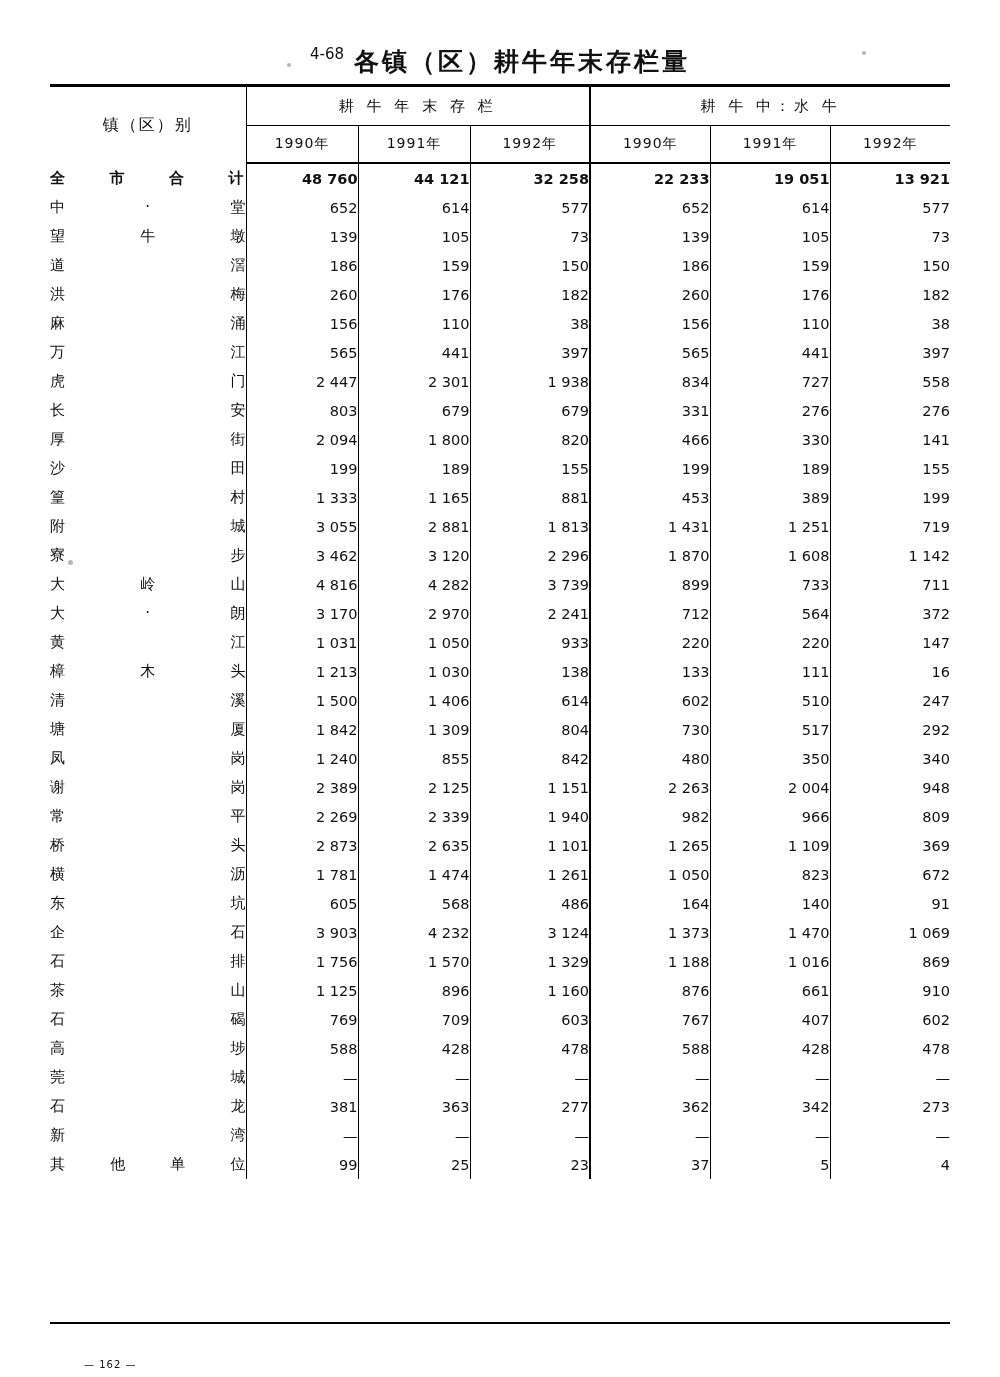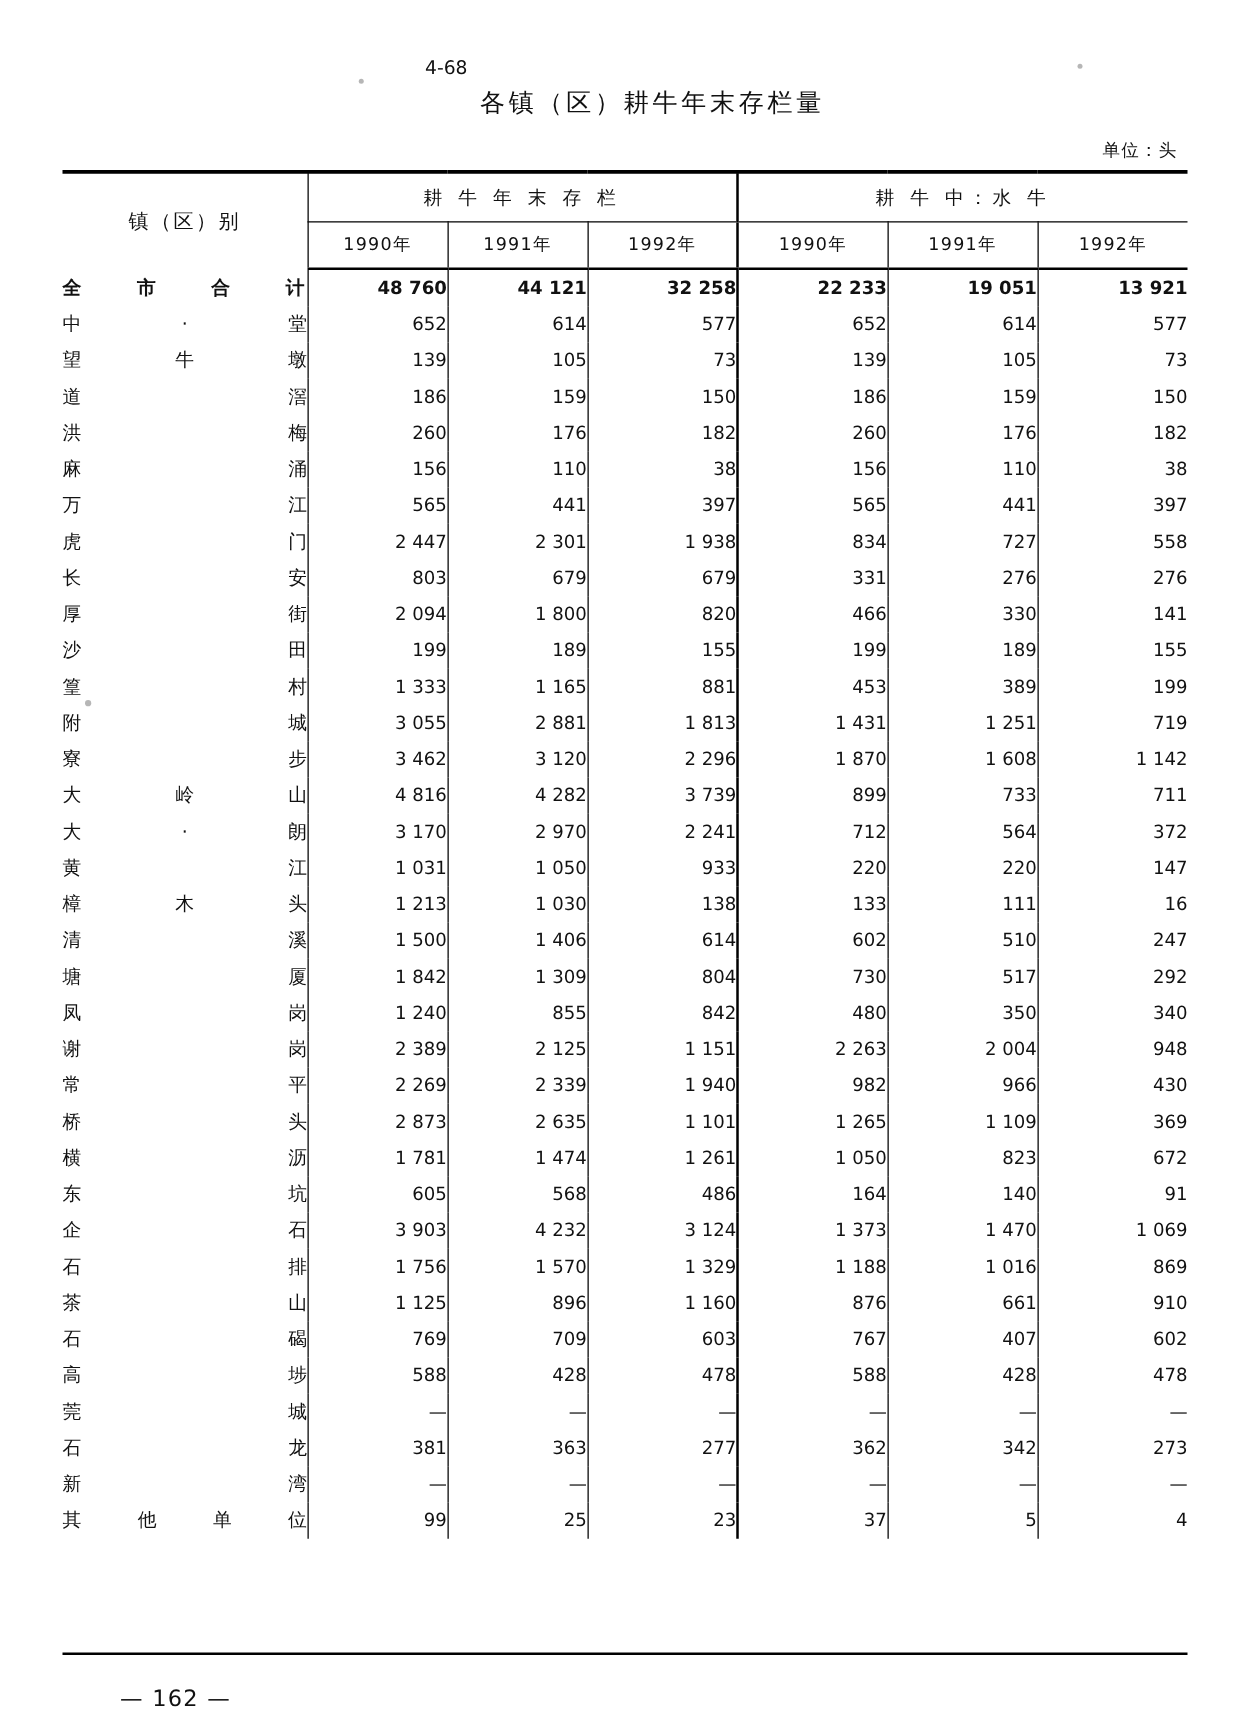--- a/index.html
+++ b/index.html
@@ -29,25 +29,24 @@
     margin-top: 45px;
     gap: 10px;
   }
   .table-no {
     font-size: 15px;
     letter-spacing: 0px;
     padding-bottom: 5px;
     font-family: "DejaVu Sans", sans-serif;
   }
   .title-text {
-    font-size: 20px;
-    font-weight: normal;
+    font-size: 25px;
+    font-weight: bold;
     letter-spacing: 3px;
     font-family: "DejaVu Sans", sans-serif;
-    margin-top: 24px;
   }
   .unit-row {
     text-align: right;
     font-size: 14px;
     margin-top: 16px;
     padding-right: 8px;
     letter-spacing: 1px;
   }
   
   table.main {
@@ -115,22 +114,22 @@
     font-family: "DejaVu Sans", sans-serif;
   }
   td.num.total {
     font-weight: bold;
     padding-left: 12px;
   }
   .row-total td { padding-top: 4px; padding-bottom: 2px; }
   .footer {
     position: absolute;
     bottom: 52px;
-    left: 96px;
-    font-size: 18px;
+    left: 84px;
+    font-size: 10px;
     letter-spacing: 1px;
   }
   .bottom-rule {
     position: absolute;
     left: 50px;
     right: 50px;
     bottom: 98px;
     border-top: 2.5px solid #000;
   }
   .specks span {
@@ -150,21 +149,20 @@
     <span style="left:862px;top:6px;width:4px;height:4px;"></span>
     <span style="left:68px;top:515px;width:5px;height:5px;"></span>
 
   </div>
 
   <div class="title-row">
     <span class="table-no">4-68</span>
     <span class="title-text">各镇（区）耕牛年末存栏量</span>
   </div>
 
-  <div class="unit-row">单位：头</div>
 
   <table class="main">
     <colgroup>
       <col style="width:196px">
       <col style="width:112px">
       <col style="width:112px">
       <col style="width:120px">
       <col style="width:120px">
       <col style="width:120px">
       <col style="width:120px">
@@ -505,21 +503,21 @@
             <span class="spread">
               <span>常</span>
               <span>平</span>
             </span>
           </td>
           <td class="num">2 269</td>
           <td class="num vline-l vline-r">2 339</td>
           <td class="num">1 940</td>
           <td class="num grp-sep-l">982</td>
           <td class="num vline-l vline-r">966</td>
-          <td class="num">430</td>
+          <td class="num">809</td>
         </tr>
         <tr>
           <td class="name vline-r">
             <span class="spread">
               <span>桥</span>
               <span>头</span>
             </span>
           </td>
           <td class="num">2 873</td>
           <td class="num vline-l vline-r">2 635</td>

